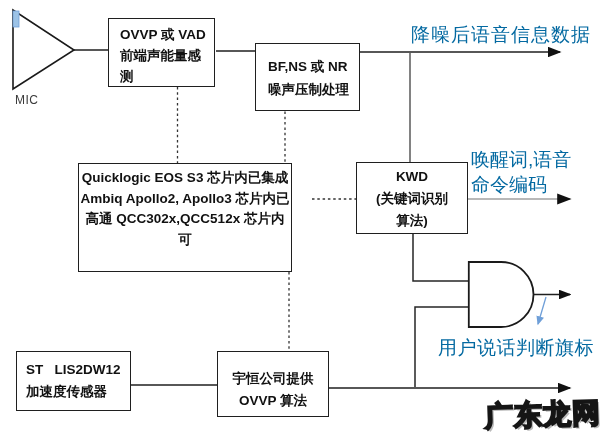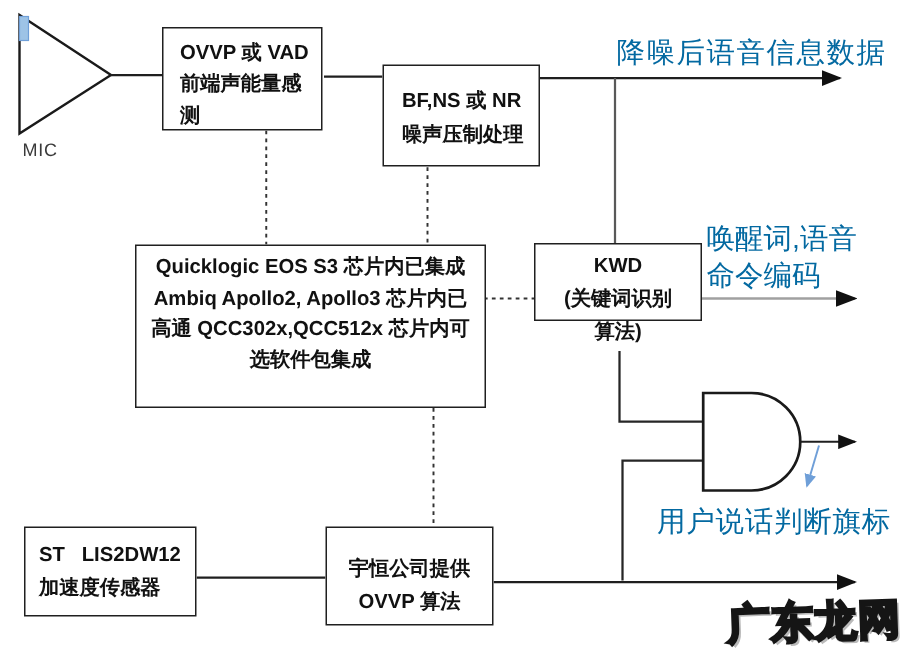--- a/index.html
+++ b/index.html
@@ -8,22 +8,22 @@
     font-family:"Liberation Sans","DejaVu Sans",sans-serif;
   }
   #wires{position:absolute;left:0;top:0;width:615px;height:442px;z-index:0;}
   .box{
     position:absolute;background:#fff;border:1.5px solid #1f1f1f;box-sizing:border-box;
     font-weight:bold;font-size:13.5px;color:#111;z-index:2;
   }
   .box .ln{display:block;}
   .box-lpsd{left:108px;top:18px;width:107px;height:69px;padding:5px 2px 0 11px;line-height:21px;text-align:left;}
   .box-bf{left:255px;top:27px;width:105px;height:68px;padding:11px 2px 0 12px;line-height:23px;text-align:left;margin-top:16px;}
-  .box-chip{left:78px;top:163px;width:234px;height:109px;padding-top:4px;line-height:20.5px;text-align:center;margin-left:12px;}
-  .box-kwd{left:356px;top:162px;width:112px;height:52px;padding-top:3px;line-height:22px;text-align:center;}
+  .box-chip{left:78px;top:163px;width:214px;height:109px;padding-top:4px;line-height:20.5px;text-align:center;}
+  .box-kwd{left:356px;top:162px;width:112px;height:72px;padding-top:3px;line-height:22px;text-align:center;}
   .box-st{left:16px;top:351px;width:115px;height:60px;padding:7px 0 0 9px;line-height:22px;text-align:left;}
   .box-ovvp{left:217px;top:351px;width:112px;height:66px;padding-top:16px;line-height:22px;text-align:center;}
   .lbl{position:absolute;color:#0369a1;font-size:19px;z-index:1;white-space:nowrap;}
   .lbl-mic{left:15px;top:93px;color:#3a3a3a;font-size:12px;letter-spacing:0.5px;}
   .lbl-denoise{left:411px;top:22px;letter-spacing:1px;}
   .lbl-wake{left:471px;top:147px;line-height:25px;}
   .lbl-wake span{display:block;}
   .lbl-userflag{left:438px;top:335px;letter-spacing:0.5px;}
   .watermark{
     position:absolute;left:485px;top:396px;z-index:3;
@@ -83,21 +83,20 @@
 
   <div class="box box-bf">
     <span class="ln">BF,NS 或 NR</span>
     <span class="ln">噪声压制处理</span>
   </div>
 
   <div class="box box-chip">
     <span class="ln">Quicklogic EOS S3 芯片内已集成</span>
     <span class="ln">Ambiq Apollo2, Apollo3 芯片内已</span>
     <span class="ln">高通 QCC302x,QCC512x 芯片内可</span>
-    <span class="ln">选软件包集成</span>
   </div>
 
   <div class="box box-kwd">
     <span class="ln">KWD</span>
     <span class="ln">(关键词识别</span>
     <span class="ln">算法)</span>
   </div>
 
   <div class="box box-st">
     <span class="ln">ST&nbsp;&nbsp;&nbsp;LIS2DW12</span>

